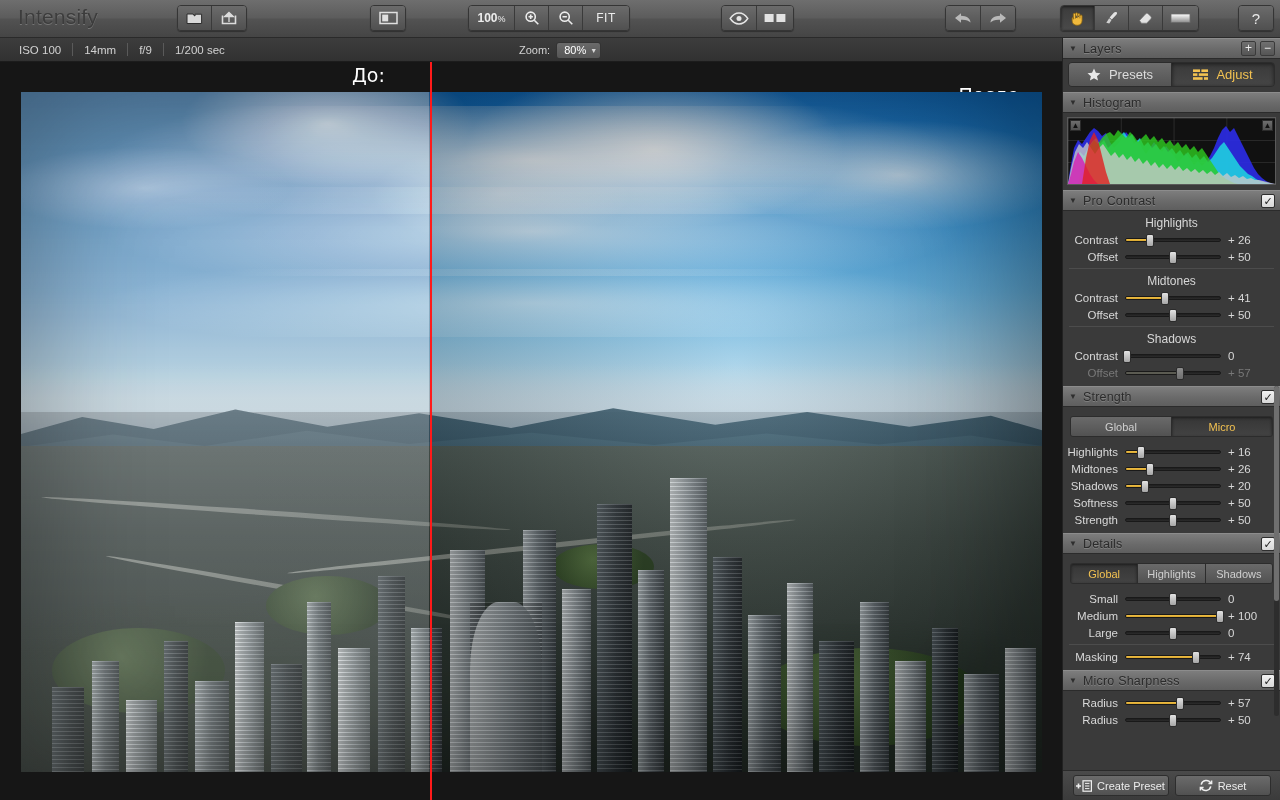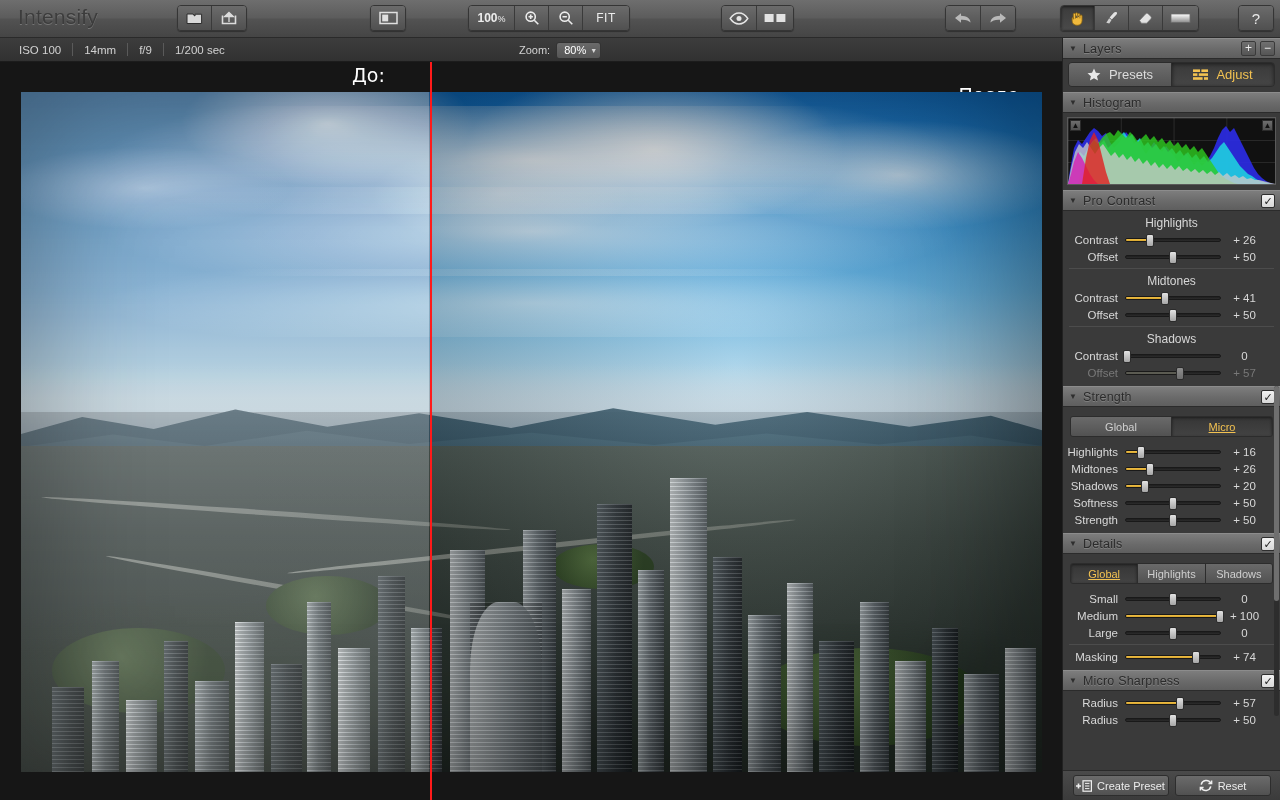--- a/index.html
+++ b/index.html
@@ -291,38 +291,38 @@
   }
   .srow.dim .fill { background: #5b5b52; }
   .knob {
     position: absolute; top: -5px; width: 8px; height: 13px;
     background: linear-gradient(180deg,#e2e2e2,#a6a6a6);
     border: 1px solid #2c2c2c; border-radius: 2px;
     transform: translateX(-4px);
   }
   .srow.dim .knob { background: linear-gradient(180deg,#8e8e8e,#6e6e6e); }
   .val {
-    width: 40px; text-align: center; padding-left: 7px;
+    width: 40px; text-align: left; padding-left: 7px;
     font-size: 11.5px; color: #d8d8d8;
   }
   
   .seg {
     margin: 6px 7px 6px; height: 21px; display: flex;
     border: 1px solid #2c2c2c; border-radius: 3px; overflow: hidden;
   }
   .seg-btn {
     flex: 1; display: flex; align-items: center; justify-content: center;
     font-size: 11px; color: #cfcfcf;
     background: linear-gradient(180deg,#6a6a6a,#525252);
     border-right: 1px solid #2c2c2c;
   }
   .seg-btn:last-child { border-right: none; }
   .seg-btn.active {
     background: linear-gradient(180deg,#363636,#434343);
-    color: #f3c251; box-shadow: 0 1px 3px rgba(0,0,0,.5) inset; text-decoration: underline;
+    color: #f3c251; box-shadow: 0 1px 3px rgba(0,0,0,.5) inset;
   }
   
   .pscroll {
     position: absolute; right: 1px; top: 348px; width: 5px; height: 330px;
     background: #2d2d2d; border-radius: 3px;
   }
   .pscroll .thumb {
     position: absolute; left: 0; top: 0; width: 5px; height: 215px;
     background: #6f6f6f; border-radius: 3px;
   }

